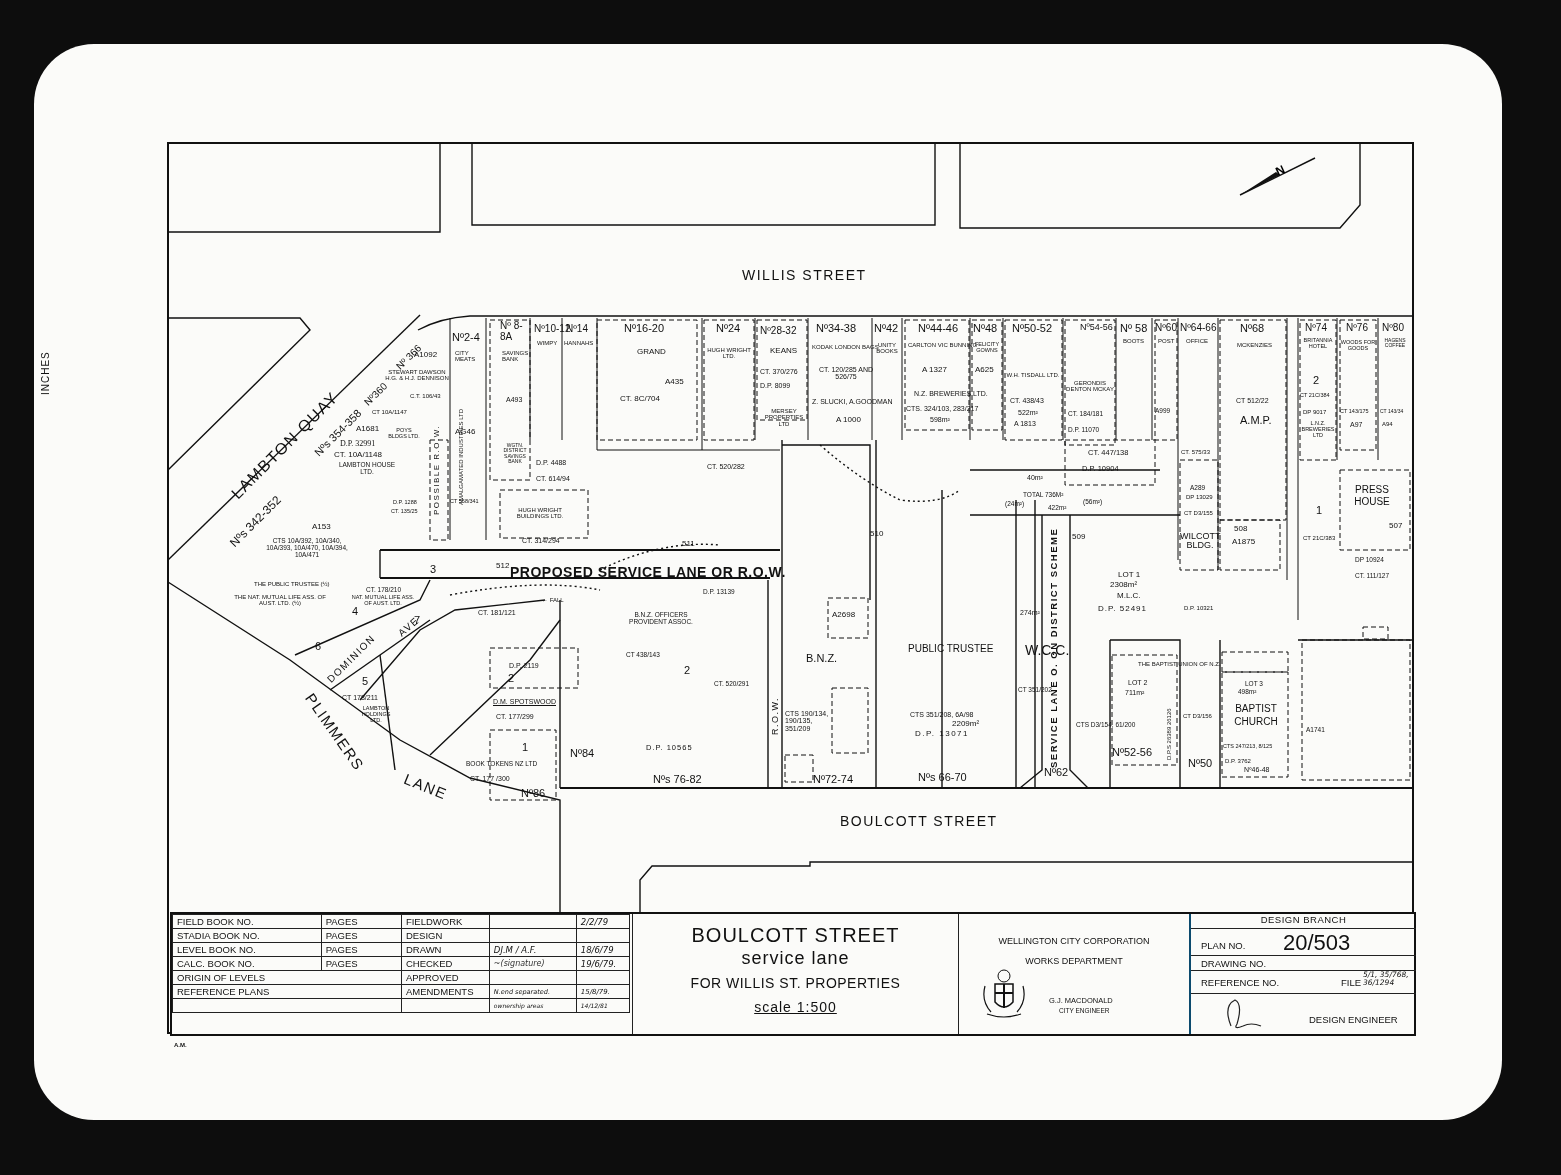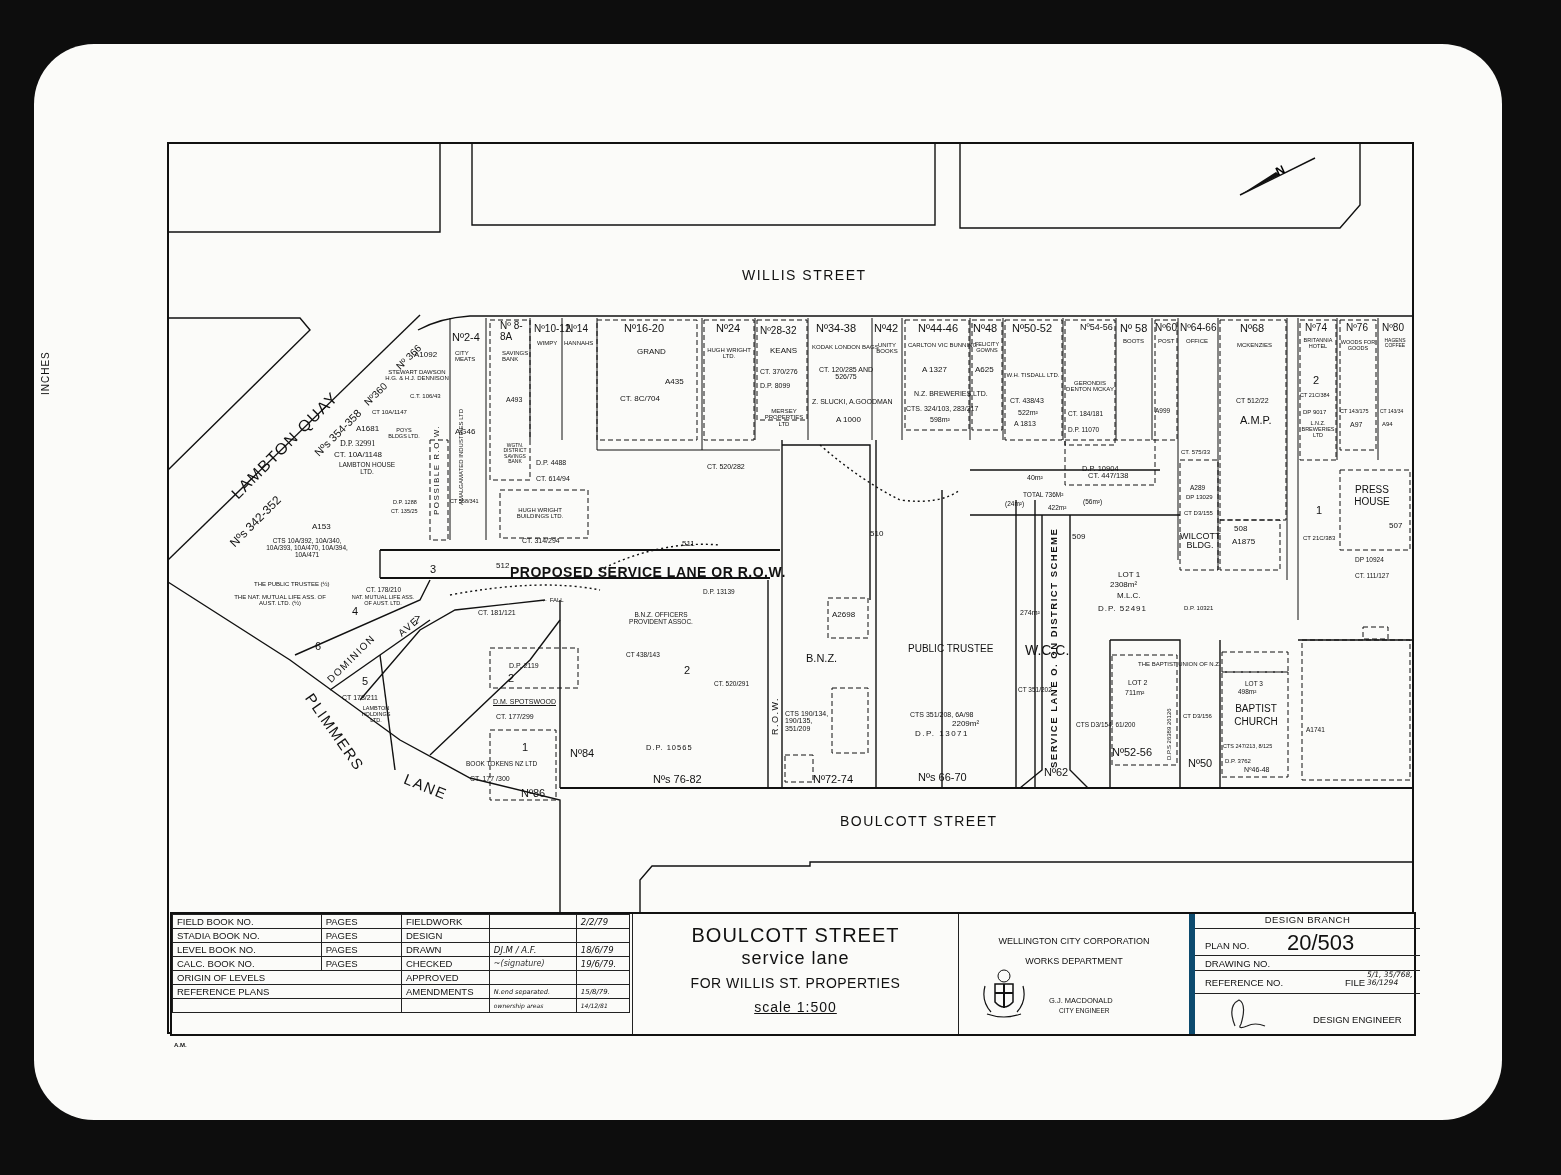--- a/index.html
+++ b/index.html
@@ -12,21 +12,21 @@
   .num{position:absolute;font-size:11px;white-space:nowrap;}
   .street{position:absolute;font-size:14px;letter-spacing:1.5px;white-space:nowrap;}
   .rot{transform-origin:left top;}
   
   .tb{position:absolute;left:170px;top:912px;width:1242px;height:120px;border:2px solid #111;background:#fbfbf9;}
   .tb table{border-collapse:collapse;font-size:9.5px;}
   .tb td{border:1px solid #222;padding:0 4px;height:13px;white-space:nowrap;}
   .tb-left{position:absolute;left:0;top:0;width:458px;}
   .tb-center{position:absolute;left:460px;top:0;width:325px;height:120px;border-left:1px solid #222;text-align:center;}
   .tb-corp{position:absolute;left:786px;top:0;width:230px;height:120px;border-left:1px solid #222;text-align:center;font-size:9px;}
-  .tb-right{position:absolute;left:1017px;top:0;width:225px;height:120px;border-left:6px solid #0c4a6e;font-size:9.5px;}
+  .tb-right{position:absolute;left:1017px;top:0;width:225px;height:120px;border-left:2px solid #0c4a6e;font-size:9.5px;}
   .tb-right .row{position:absolute;left:0;width:225px;border-bottom:1px solid #222;}
   .hw{font-family:"DejaVu Sans",sans-serif;font-style:italic;font-size:8.5px;}
   .am{position:absolute;left:174px;top:1042px;font-size:6px;font-weight:bold;}
 </style>
 </head>
 <body>
 
 <div class="sheet"></div>
 <div class="inches">INCHES</div>
 
@@ -305,21 +305,21 @@
 <div class="lbl" style="left:952px;top:720px;font-size:8px;text-transform:none;">2209m²</div>
 <div class="lbl" style="left:915px;top:730px;font-size:8px;letter-spacing:1.5px;">D.P. 13071</div>
 <div class="num" style="left:1025px;top:642px;font-size:14px;">W.C.C.</div>
 <div class="lbl" style="left:1018px;top:687px;font-size:6.5px;">CT 351/202</div>
 <div class="lbl" style="left:1020px;top:609px;font-size:7px;text-transform:none;">274m²</div>
 <div class="lbl" style="left:1027px;top:474px;font-size:7px;text-transform:none;">40m²</div>
 <div class="lbl" style="left:1005px;top:501px;font-size:6.5px;text-transform:none;">(24m²)</div>
 <div class="lbl" style="left:1023px;top:492px;font-size:6.5px;">TOTAL 736m²</div>
 <div class="lbl" style="left:1048px;top:505px;font-size:6.5px;text-transform:none;">422m²</div>
 <div class="lbl" style="left:1083px;top:499px;font-size:6.5px;text-transform:none;">(56m²)</div>
-<div class="lbl" style="left:1088px;top:449px;font-size:7.5px;margin-top:23px;">CT. 447/138</div>
+<div class="lbl" style="left:1088px;top:449px;font-size:7.5px;">CT. 447/138</div>
 <div class="lbl" style="left:1082px;top:465px;font-size:7.5px;">D.P. 10904</div>
 <div class="lbl" style="left:1118px;top:571px;font-size:8px;">LOT 1</div>
 <div class="lbl" style="left:1110px;top:581px;font-size:8px;text-transform:none;">2308m²</div>
 <div class="lbl" style="left:1117px;top:592px;font-size:8px;">M.L.C.</div>
 <div class="lbl" style="left:1098px;top:605px;font-size:8px;letter-spacing:1px;">D.P. 52491</div>
 <div class="lbl" style="left:1190px;top:485px;font-size:6.5px;">A289</div>
 <div class="lbl" style="left:1186px;top:494px;font-size:6px;">DP 13029</div>
 <div class="lbl" style="left:1184px;top:510px;font-size:6px;">CT D3/155</div>
 <div class="lbl c" style="left:1180px;top:532px;width:40px;white-space:normal;font-size:9px;font-weight:normal;">WILCOTT BLDG.</div>
 <div class="lbl" style="left:1184px;top:605px;font-size:6px;">D.P. 10321</div>

